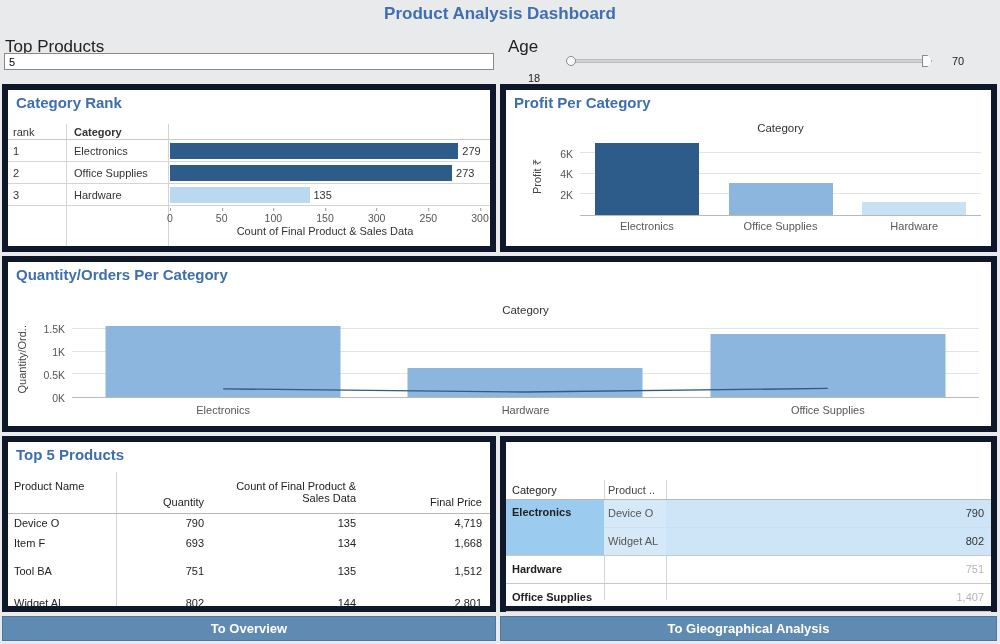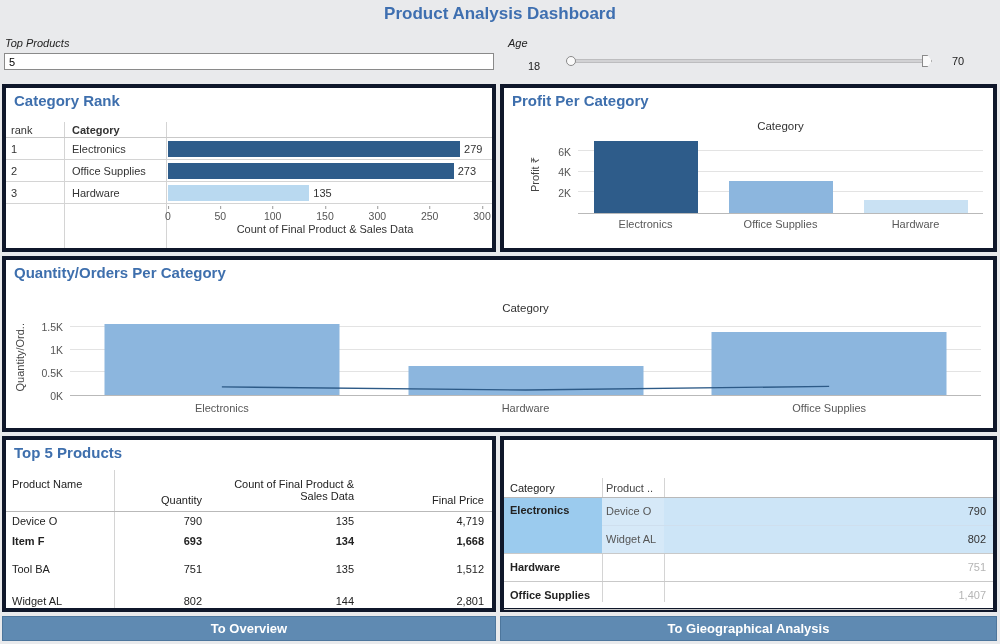--- a/index.html
+++ b/index.html
@@ -2,36 +2,36 @@
 <html><head>
 <meta charset="utf-8">
 <style>
   * { margin:0; padding:0; box-sizing:border-box; }
   body { font-family:"Liberation Sans", sans-serif; background:#e9eaec; }
   .canvas { position:relative; width:1000px; height:644px; background:#e9eaec; overflow:hidden; }
 
   .main-title { position:absolute; top:4px; left:0; width:100%; text-align:center;
     font-size:17px; font-weight:bold; color:#3e6fb0; }
 
-  .filter-label { position:absolute; font-size:11px; color:#222;font-style:italic; }
+  .filter-label { position:absolute; font-size:17px; color:#222; }
   #lbl-top-products { left:5px; top:37px; }
   #lbl-age { left:508px; top:37px; }
   .filter-input { position:absolute; left:4px; top:53px; width:490px; height:17px;
     border:1px solid #8a8a8a; font-size:11px; padding-left:4px; font-family:"Liberation Sans",sans-serif; background:#fff; }
-  #age-min { position:absolute; left:528px; top:60px; font-size:11px; color:#222; }
+  #age-min { position:absolute; left:528px; top:72px; font-size:11px; color:#222; }
   #age-max { position:absolute; left:952px; top:55px; font-size:11px; color:#222; }
   .slider { position:absolute; left:566px; top:54px; width:366px; height:14px; }
   .slider .track { position:absolute; left:4px; right:6px; top:5px; height:4px; background:#d2d2d4; border:1px solid #bdbdbf; border-radius:3px; }
   .slider .handle-left { position:absolute; left:0; top:2px; width:10px; height:10px; border-radius:50%;
     background:#fafafa; border:1px solid #8a8a8a; }
   .slider .handle-right { position:absolute; right:0; top:1px; width:10px; height:12px;
     background:#fafafa; border:1px solid #8a8a8a;
     clip-path:polygon(0 0, 55% 0, 100% 50%, 55% 100%, 0 100%); }
 
-  .panel { position:absolute; background:#fff; border:4px solid #0f172a; }
+  .panel { position:absolute; background:#fff; border:6px solid #0f172a; }
   .panel-title { position:absolute; top:4px; left:8px; font-size:15px; font-weight:bold; color:#3e6fad; }
 
   #panel-category-rank { left:2px;  top:84px;  width:494px; height:168px; }
   #panel-profit        { left:500px; top:84px; width:497px; height:168px; }
   #panel-quantity      { left:2px;  top:256px; width:995px; height:176px; }
   #panel-top5          { left:2px;  top:436px; width:494px; height:176px; }
   #panel-expand        { left:500px; top:436px; width:497px; height:176px; }
 
   
   .cr-table { position:absolute; top:34px; left:0; right:0; bottom:0; font-size:11px; color:#333; }
@@ -89,21 +89,21 @@
   .t5-header { position:absolute; top:30px; left:0; right:0; height:42px; border-bottom:1px solid #b9b9b9; }
   .t5-h-product { position:absolute; left:6px; top:8px; width:72px; }
   .t5-h-qty { position:absolute; left:110px; width:86px; bottom:5px; text-align:right; }
   .t5-h-count { position:absolute; left:200px; width:148px; top:8px; text-align:right; }
   .t5-h-price { position:absolute; left:352px; right:8px; bottom:5px; text-align:right; }
   .t5-row { position:absolute; left:0; right:0; height:20px; }
   .t5-row .cp { position:absolute; left:6px; top:3px; }
   .t5-row .cq { position:absolute; left:110px; width:86px; top:3px; text-align:right; }
   .t5-row .cc { position:absolute; left:200px; width:148px; top:3px; text-align:right; }
   .t5-row .cf { position:absolute; left:352px; right:8px; top:3px; text-align:right; }
-  .t5-row.i0 { top:72px; } .t5-row.i1 { top:92px;font-weight:bold; } .t5-row.i2 { top:112px; }
+  .t5-row.i0 { top:72px; } .t5-row.i1 { top:92px; } .t5-row.i2 { top:112px; }
   .t5-row.i3 { top:120px; } .t5-row.i4 { top:152px; }
 
   
   .ex { position:absolute; top:0; left:0; right:0; bottom:0; font-size:11px; color:#222; }
   .ex-vline { position:absolute; width:1px; background:#d4d4d4; top:38px; bottom:6px; }
   .ex-vline.a { left:98px; } .ex-vline.b { left:160px; }
   .ex-header { position:absolute; top:38px; left:0; right:0; height:20px; border-bottom:1px solid #b9b9b9; }
   .ex-h-cat { position:absolute; left:6px; top:4px; }
   .ex-h-prod { position:absolute; left:102px; top:4px; color:#444; }
   .ex-cat-cell { position:absolute; left:0; width:98px; padding:6px; font-weight:bold; color:#222; }

